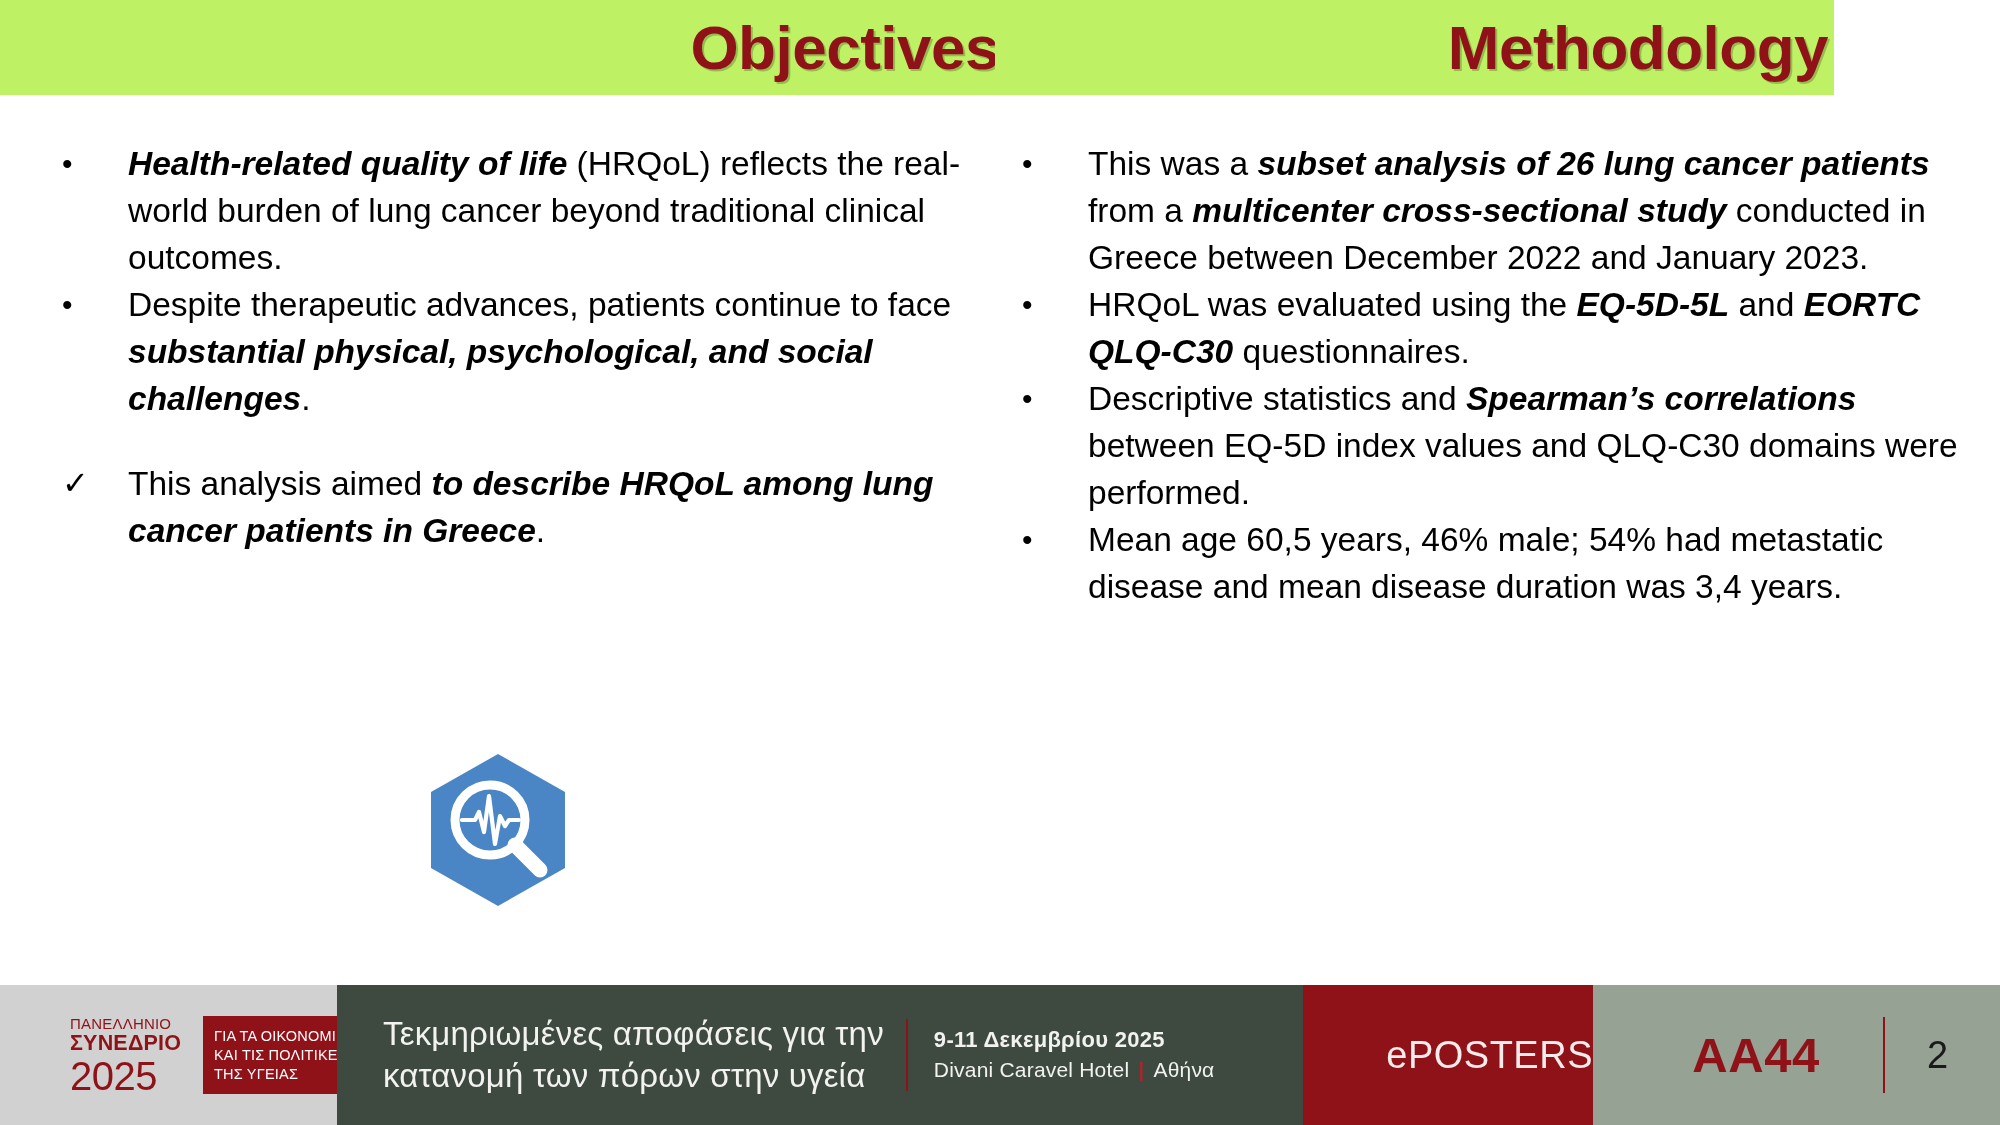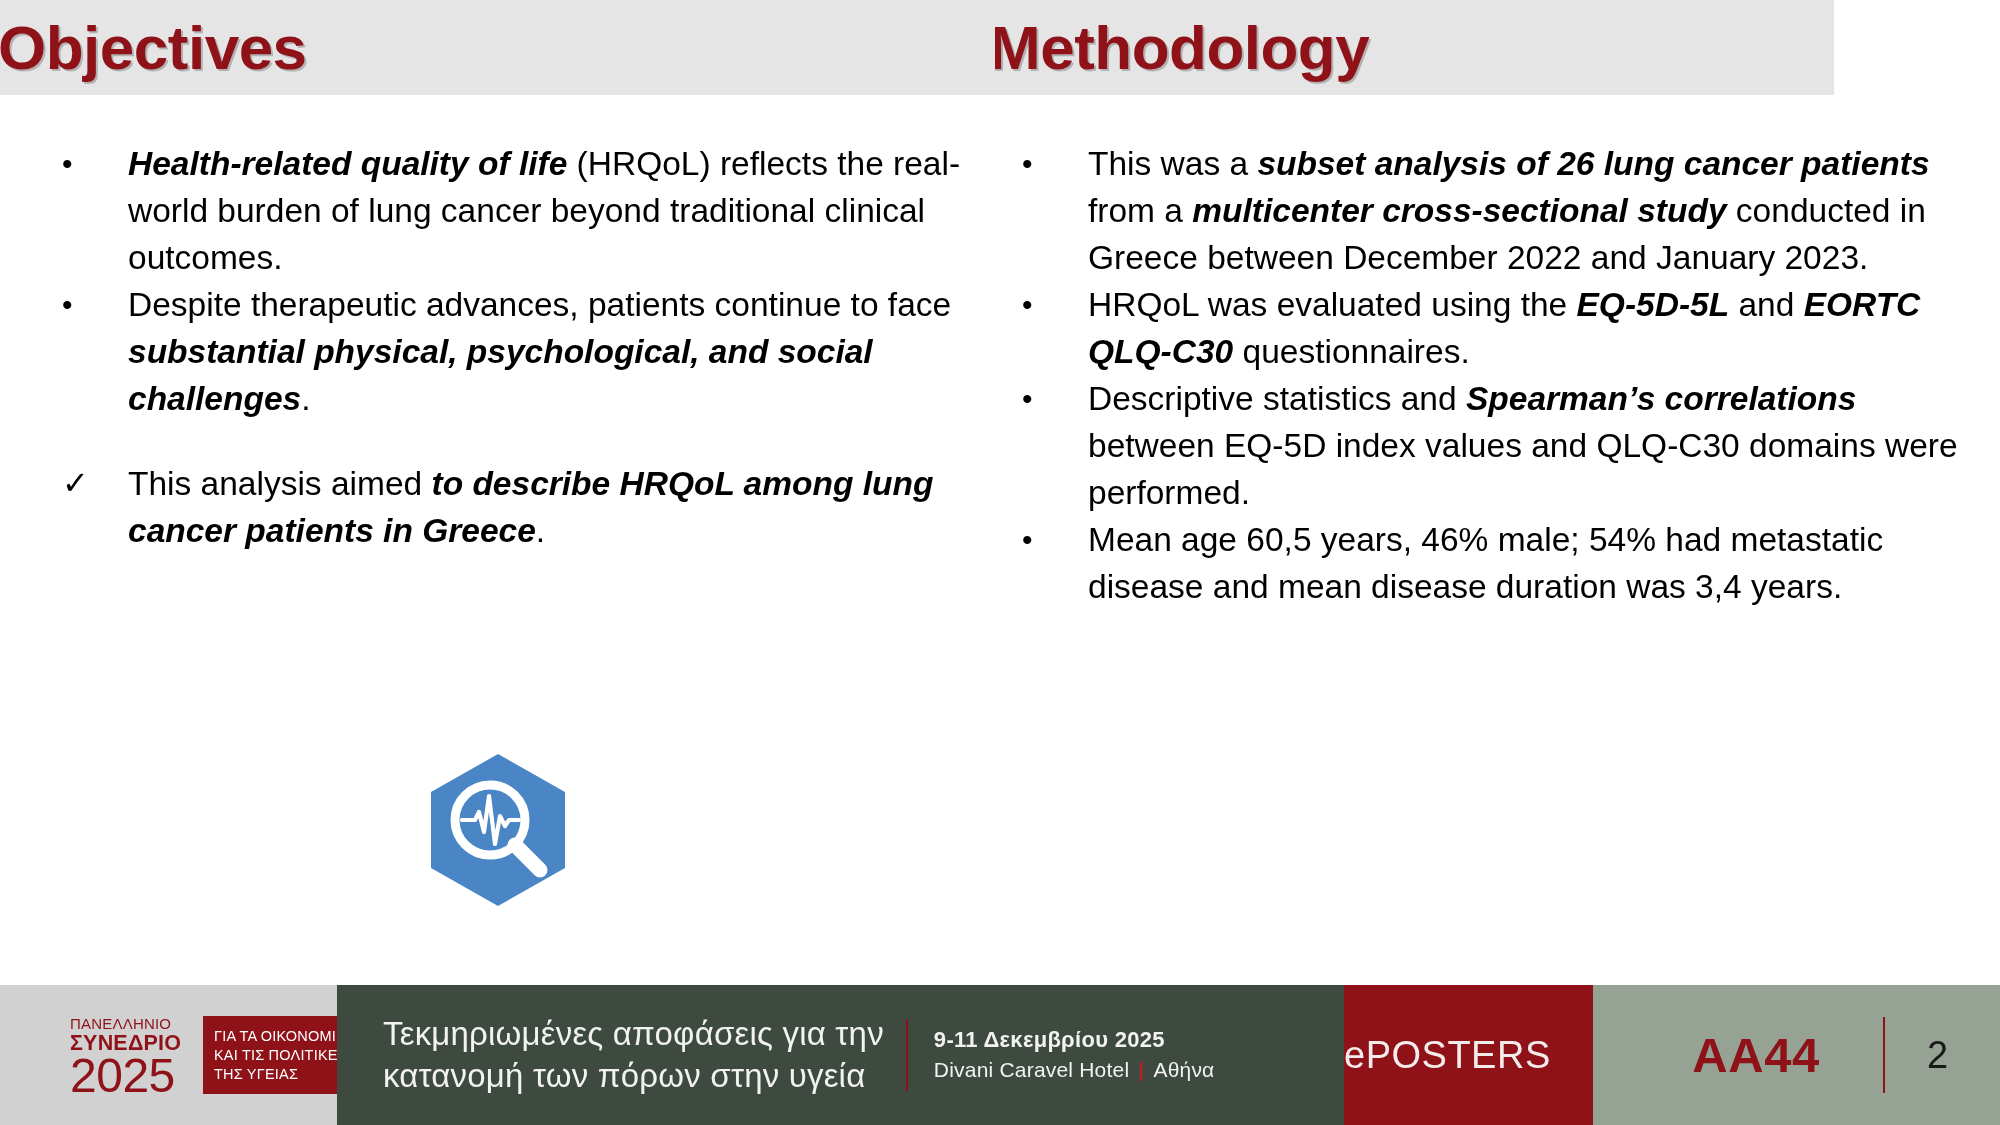--- a/index.html
+++ b/index.html
@@ -18,24 +18,24 @@
     width: 2000px;
     height: 1125px;
     background: #ffffff;
   }
 
   
   .header-band {
     position: absolute;
     top: 0;
     height: 95px;
-    background: #e5e5e5;
-    display: flex;
-    align-items: center;
-    justify-content: flex-start;
+    background: #bef264;
+    display: flex;
+    align-items: center;
+    justify-content: flex-end;
     overflow: hidden;
   }
   .header-band.left  { left: 0;     width: 1001px; }
   .header-band.right { left: 995px; width: 839px;  }
 
   .header-title {
     font-family: "Liberation Sans", sans-serif;
     font-weight: bold;
     font-size: 62px;
     line-height: 1;
@@ -149,21 +149,21 @@
     font-weight: bold;
     white-space: nowrap;
   }
   .logo-rule {
     height: 2px;
     background: #8f1219;
     margin: 2px 0 1px 0;
     width: 100%;
   }
   .logo-year {
-    font-size: 48px;
+    font-size: 40px;
     line-height: 38px;
     letter-spacing: -0.5px;
     color: #8f1219;
     font-weight: normal;
   }
   .logo-box {
     background: #8f1219;
     color: #ffffff;
     padding: 8px 11px 8px 11px;
     display: flex;
@@ -219,25 +219,25 @@
     letter-spacing: 0.2px;
     white-space: nowrap;
   }
   .footer-date .d2 .sep {
     color: #a8262c;
     font-weight: bold;
     padding: 0 3px;
   }
 
   .footer-eposters {
-    width: 249px;
-    background: #8f1219;
-    display: flex;
-    align-items: center;
-    justify-content: flex-start;
+    width: 290px;
+    background: #8f1219;
+    display: flex;
+    align-items: center;
+    justify-content: flex-end;
     flex: 0 0 auto;
   }
   .footer-eposters span {
     color: #f3eceb;
     font-size: 38px;
     letter-spacing: 0.5px;
     white-space: nowrap;
   }
 
   .footer-code {

